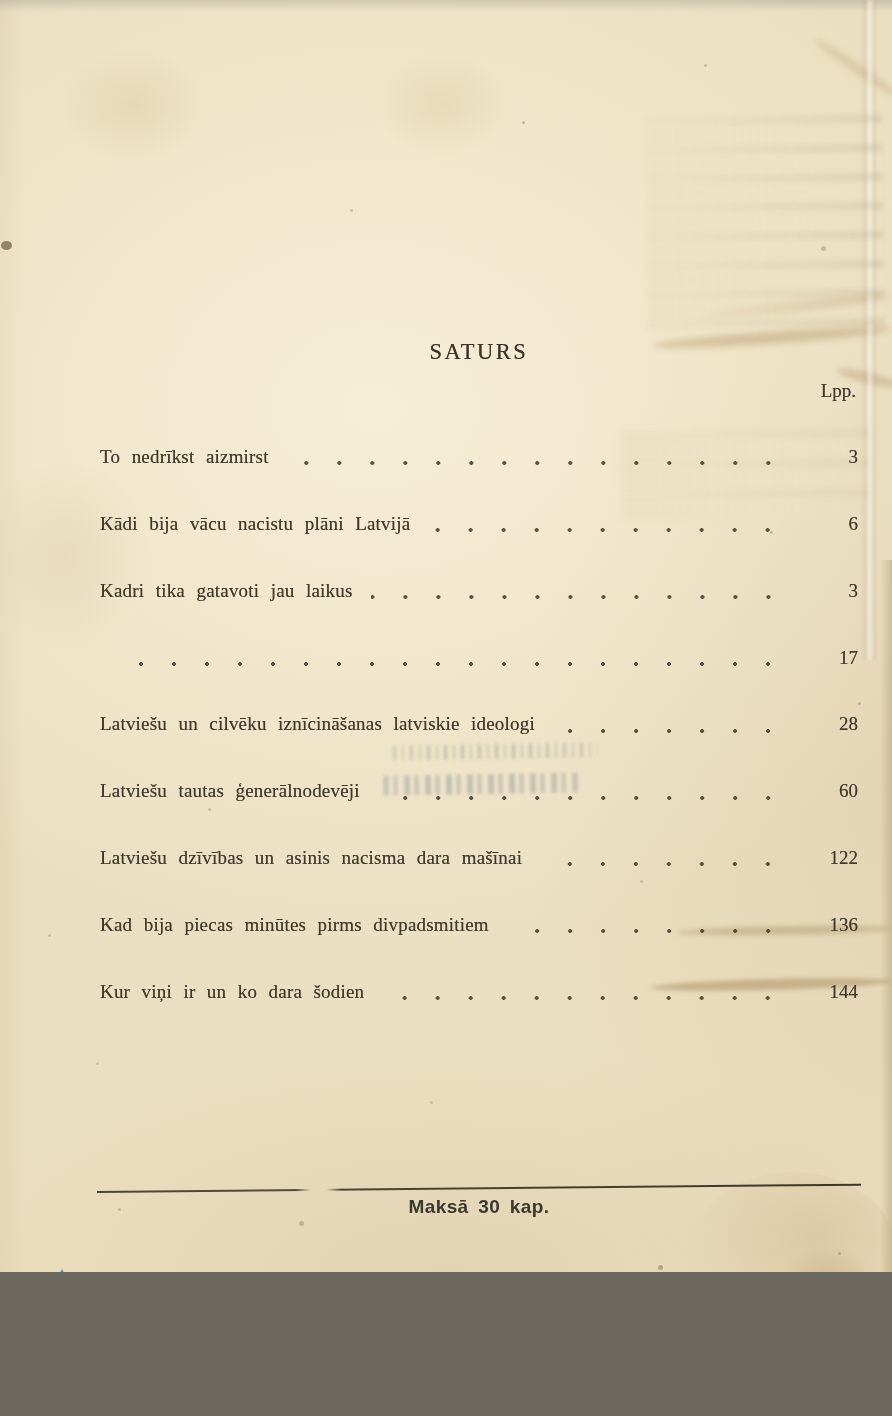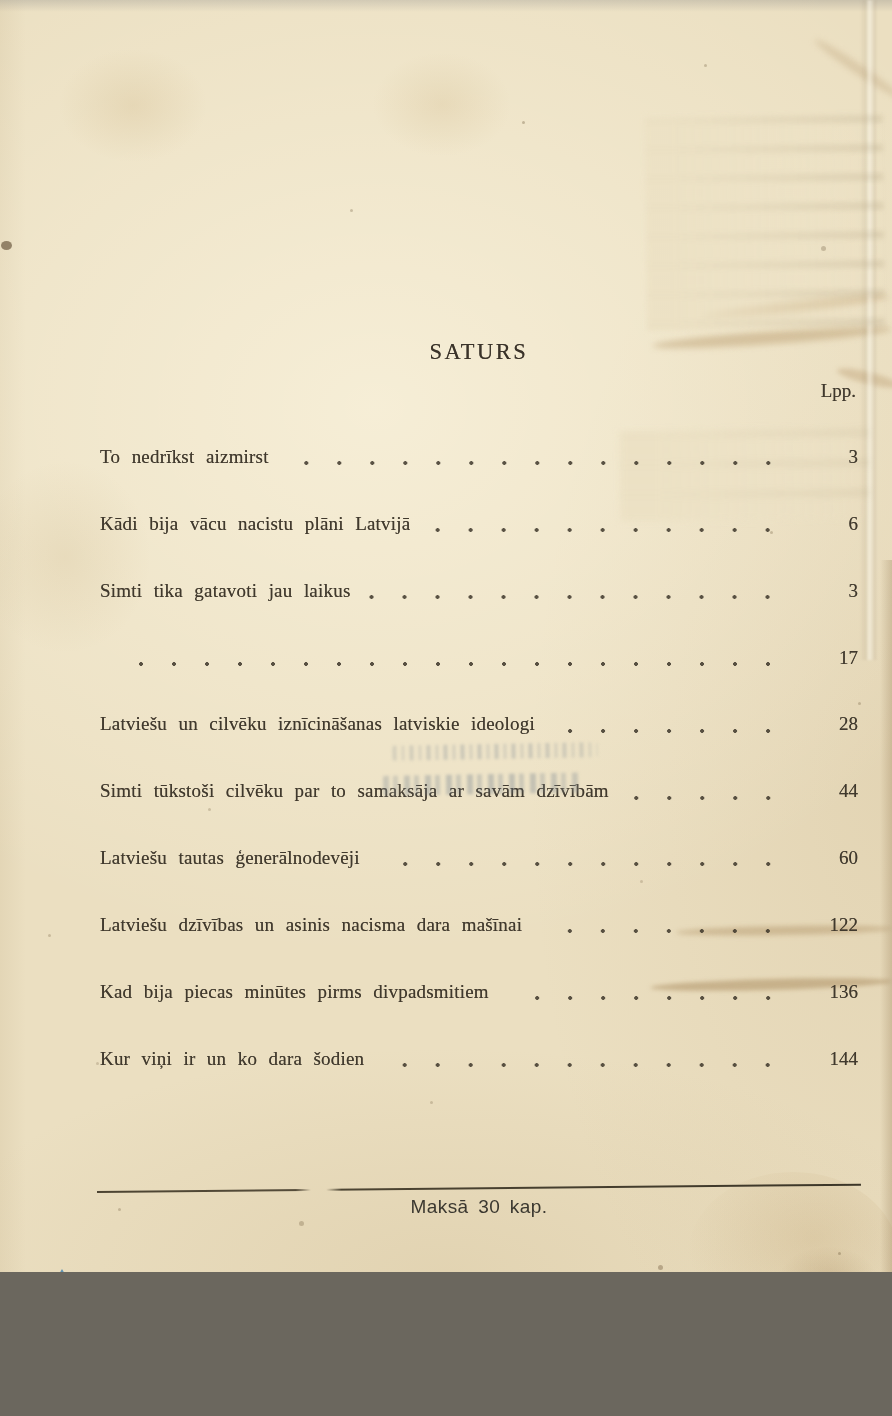--- a/index.html
+++ b/index.html
@@ -75,21 +75,21 @@
       repeating-linear-gradient(90deg, rgba(118,130,142,.6) 0 4px, rgba(118,130,142,0) 4px 9px, rgba(118,130,142,.45) 9px 12px, rgba(118,130,142,0) 12px 17px);}
   .stamp-line2{margin-top:15px; width:196px; height:20px;
     background-image:
       linear-gradient(90deg, rgba(236,225,196,.2), rgba(236,225,196,0) 25%, rgba(236,225,196,0) 75%, rgba(236,225,196,.2)),
       repeating-linear-gradient(90deg, rgba(112,126,140,.68) 0 6px, rgba(112,126,140,0) 6px 10px, rgba(112,126,140,.55) 10px 15px, rgba(112,126,140,0) 15px 21px);}
   
   .footer-rule{position:absolute; left:97px; top:1191px; width:764px; height:1.8px;
     transform:rotate(-.55deg); transform-origin:left center;
     background:linear-gradient(to right, #4c4432 0%, #554c3a 26%, rgba(76,68,50,0) 28%, rgba(76,68,50,0) 30%, #4c4432 32%, #3c3628 100%);}
   .price{position:absolute; left:100px; right:34px; top:1196px; text-align:center;
-    font-family:"Liberation Sans","DejaVu Sans",sans-serif; font-weight:normal; font-size:19px;
+    font-family:"Liberation Sans","DejaVu Sans",sans-serif; font-weight:bold; font-size:19px;
     color:#3b3830; letter-spacing:.4px; word-spacing:4px;}
   
   .bottom-line{position:absolute; left:196px; top:1388px; width:700px; height:3px;
     background:linear-gradient(to right, rgba(58,52,42,0), #3a342a 12%, #2e2a21 60%, #433d30 100%);
     transform:rotate(.35deg); transform-origin:left center;}
   .below-edge{position:absolute; left:0; top:1391px; width:892px; height:25px;
     background:linear-gradient(to bottom, #d3cab1, #e2dac2 40%, #ddd4ba);}
   .below-streak{position:absolute; left:380px; top:1404px; width:512px; height:2px;
     background:rgba(116,106,86,.45); transform:rotate(.5deg); filter:blur(.6px);}
   
@@ -127,37 +127,32 @@
         <span class="toc-label">To nedrīkst aizmirst</span>
           <span class="leader"></span>
           <span class="toc-page">3</span>
       </div>
       <div class="toc-row">
         <span class="toc-label">Kādi bija vācu nacistu plāni Latvijā</span>
           <span class="leader"></span>
           <span class="toc-page">6</span>
       </div>
       <div class="toc-row">
-        <span class="toc-label">Simti tika gatavoti jau laikus</span>
+        <span class="toc-label">Kadri tika gatavoti jau laikus</span>
           <span class="leader"></span>
           <span class="toc-page">3</span>
       </div>
       <div class="toc-row">
           <span class="leader"></span>
           <span class="toc-page">17</span>
       </div>
       <div class="toc-row">
         <span class="toc-label">Latviešu un cilvēku iznīcināšanas latviskie ideologi</span>
           <span class="leader"></span>
           <span class="toc-page">28</span>
-      </div>
-      <div class="toc-row">
-        <span class="toc-label">Simti tūkstoši cilvēku par to samaksāja ar savām dzīvībām</span>
-          <span class="leader"></span>
-          <span class="toc-page">44</span>
       </div>
       <div class="toc-row">
         <span class="toc-label">Latviešu tautas ģenerālnodevēji</span>
           <span class="leader"></span>
           <span class="toc-page">60</span>
       </div>
       <div class="toc-row">
         <span class="toc-label">Latviešu dzīvības un asinis nacisma dara mašīnai</span>
           <span class="leader"></span>
           <span class="toc-page">122</span>

